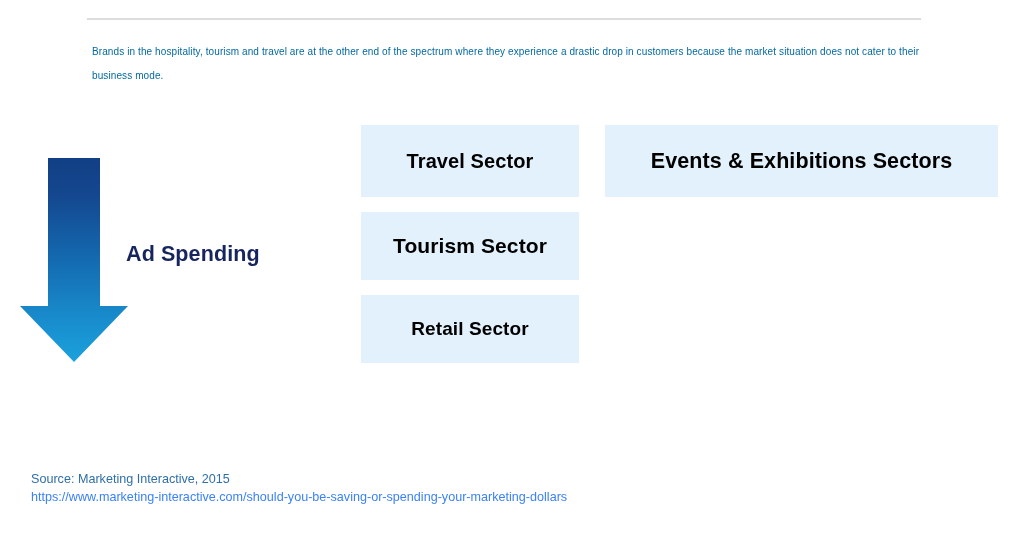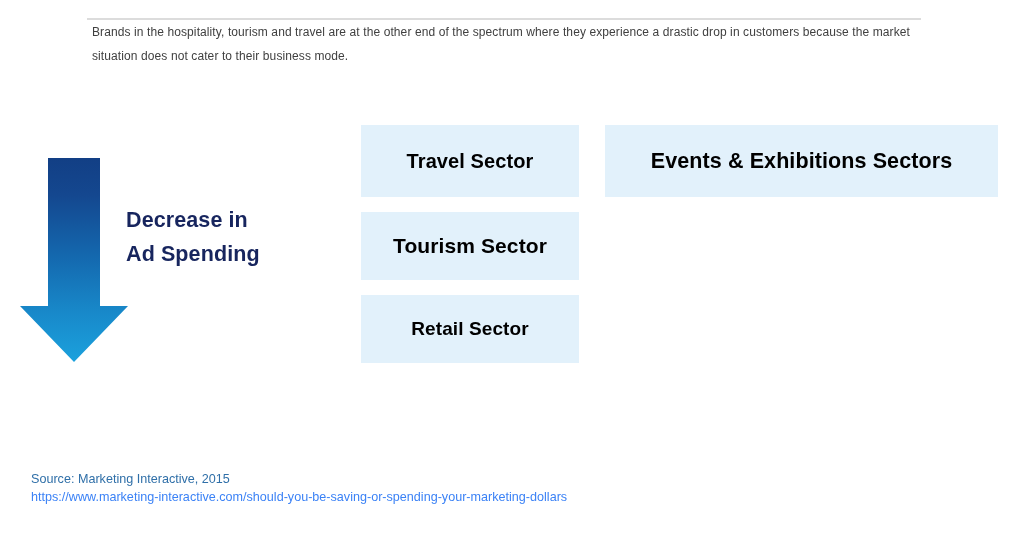--- a/index.html
+++ b/index.html
@@ -28,25 +28,25 @@
     top: 18px;
     width: 834px;
     height: 2px;
     background: #dcdcdc;
   }
 
   
   .intro {
     position: absolute;
     left: 92px;
-    top: 20px;
+    top: 40px;
     width: 840px;
-    font-size: 12px;
+    font-size: 10px;
     line-height: 24px;
-    color: #404040;
+    color: #0369a1;
     letter-spacing: 0.1px;
   }
 
   
   .arrow-block {
     position: absolute;
     left: 16px;
     top: 158px;
     width: 300px;
     height: 210px;
@@ -134,21 +134,21 @@
           <stop offset="18%" stop-color="#14478f"></stop>
           <stop offset="48%" stop-color="#1468ae"></stop>
           <stop offset="75%" stop-color="#1888c9"></stop>
           <stop offset="100%" stop-color="#1ba1dd"></stop>
         </linearGradient>
       </defs>
       <polygon points="32,0 84,0 84,148 112,148 58,204 4,148 32,148" fill="url(#arrowGrad)"></polygon>
     </svg>
 
     <div class="caption">
-      <span>Decrease in</span><br>
+      <br>
       <span>Ad Spending</span>
     </div>
   </div>
 
   <div class="box col-left row1">
     <span>Travel Sector</span>
   </div>
   <div class="box col-left row2">
     <span>Tourism Sector</span>
   </div>

